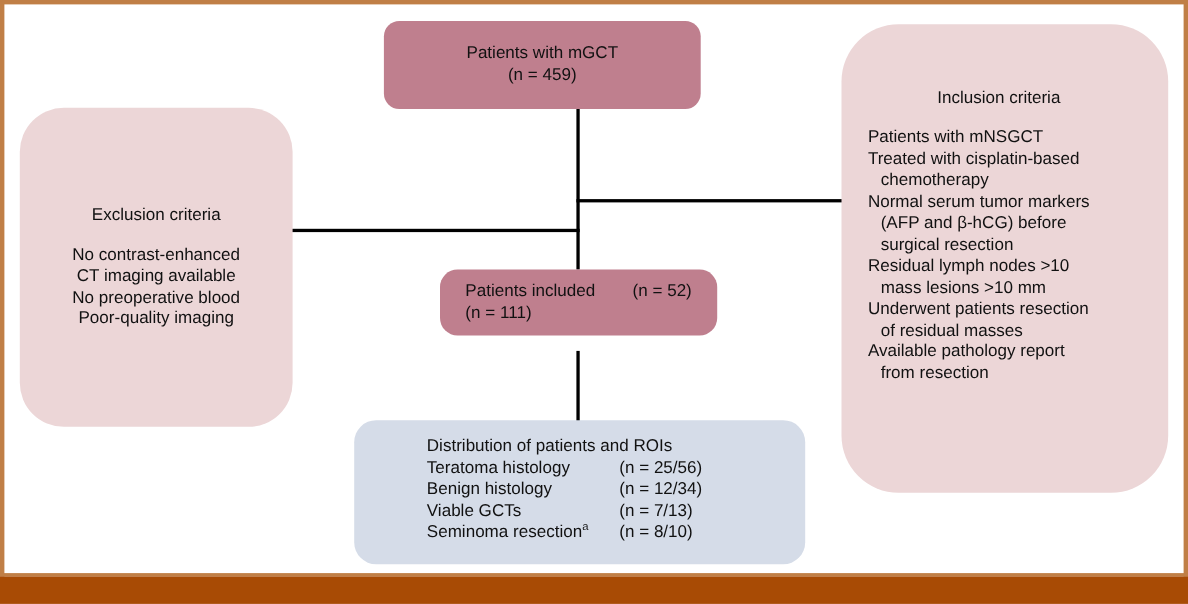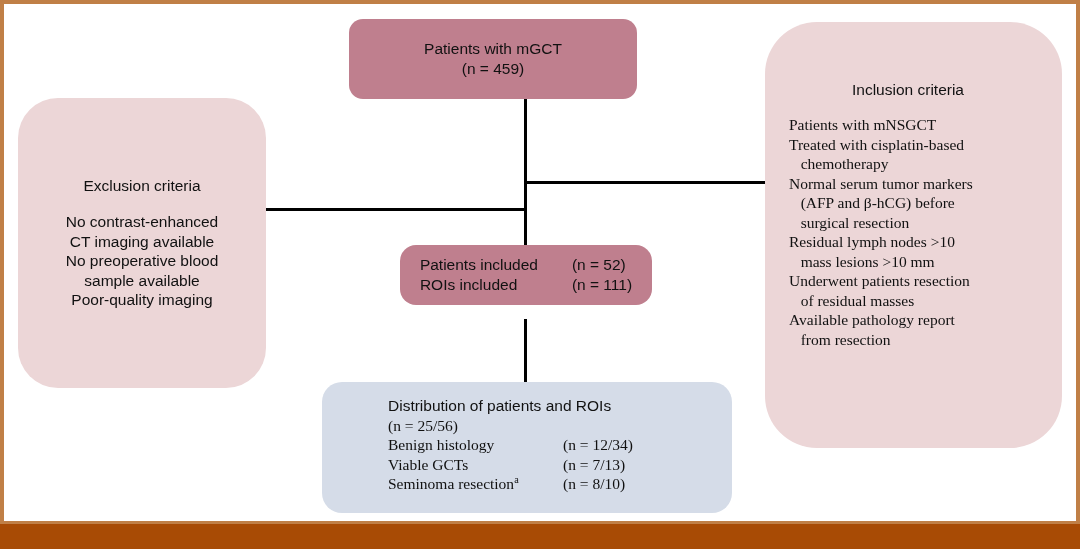--- a/index.html
+++ b/index.html
@@ -84,21 +84,21 @@
     padding: 14px 15px 0 66px;
   }
 
   
   .heading {
     text-align: center;
     margin: 0 0 1.05em 0;
     white-space: nowrap;
   }
   .n-inclusion .heading { margin-bottom: 1.0em; padding-right: 14px; }
-  .crit-list, .dist-list { margin: 0; padding: 0; list-style: none; font-family: Liberation Serif, serif; }
+  .crit-list, .dist-list { margin: 0; padding: 0; list-style: none; }
   .crit-list li { white-space: nowrap; }
   .crit-list li .cont { display: block; padding-left: 0.75em; }
   .excl-line { white-space: nowrap; }
 
   .dist-row {
     display: flex;
     white-space: nowrap;
   }
   .dist-label { width: 175px; flex: none; }
   .dist-count { flex: none; }
@@ -146,21 +146,20 @@
       <div>(n = 459)</div>
     </div>
   </div>
 
   <div class="node node-light n-exclusion">
     <div class="heading">Exclusion criteria</div>
     <div>
       <div class="excl-line">No contrast-enhanced</div>
       <div class="excl-line">CT imaging available</div>
       <div class="excl-line">No preoperative blood</div>
-      <div class="excl-line">sample available</div>
       <div class="excl-line">Poor-quality imaging</div>
     </div>
   </div>
 
   <div class="node node-light n-inclusion">
     <div class="heading">Inclusion criteria</div>
     <ul class="crit-list">
       <li>
         <span>Patients with mNSGCT</span>
       </li>
@@ -188,30 +187,30 @@
     </ul>
   </div>
 
   <div class="node node-dark n-mid">
     <div>
       <div class="mid-row">
         <span class="mid-label">Patients included</span>
         <span class="mid-count">(n = 52)</span>
       </div>
       <div class="mid-row">
-        <span class="mid-label">ROIs included</span>
         <span class="mid-count">(n = 111)</span>
       </div>
     </div>
   </div>
 
   <div class="node node-blue n-distribution">
     <div class="dist-title">Distribution of patients and ROIs</div>
     <div class="dist-list">
       <div class="dist-row">
+        <span class="dist-label"><span>Teratoma histology</span></span>
         <span class="dist-count">(n =  25/56)</span>
       </div>
       <div class="dist-row">
         <span class="dist-label"><span>Benign histology</span></span>
         <span class="dist-count">(n = 12/34)</span>
       </div>
       <div class="dist-row">
         <span class="dist-label"><span>Viable GCTs</span></span>
         <span class="dist-count">(n = 7/13)</span>
       </div>

